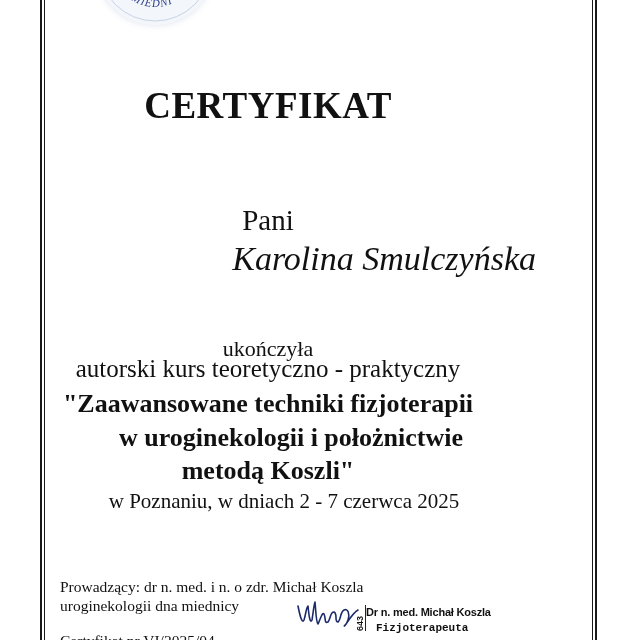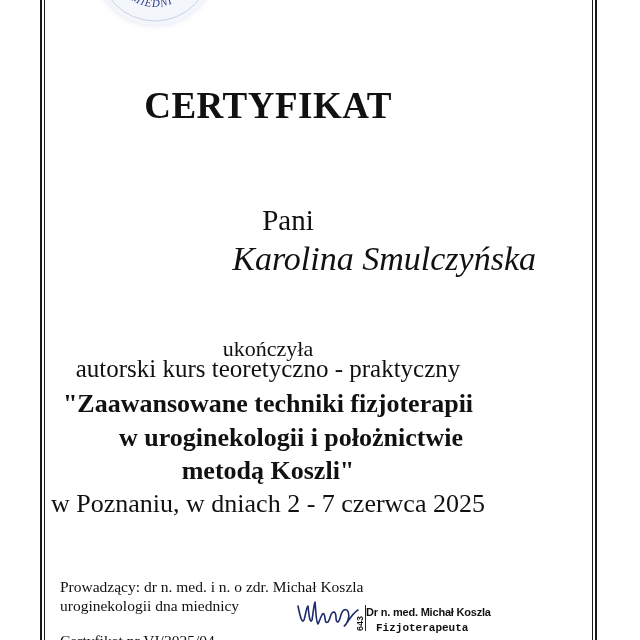--- a/index.html
+++ b/index.html
@@ -48,21 +48,20 @@
     }
     .title {
       top: 84px;
       font-size: 37px;
       font-weight: bold;
       letter-spacing: 0.5px;
     }
     .salutation {
       top: 204px;
       font-size: 29px;
-      padding-left: 20px;
     }
     .recipient {
       top: 240px;
       font-size: 34px;
       font-style: italic;
       text-align: right;
     }
     .completed {
       top: 336px;
       font-size: 22px;
@@ -73,21 +72,22 @@
     }
     .course-name {
       font-size: 26px;
       font-weight: bold;
     }
     .course-line-1 { top: 389px; }
     .course-line-2 { top: 423px; margin-left: 23px; }
     .course-line-3 { top: 456px; }
     .location {
       top: 489px;
-      font-size: 26px;
+      font-size: 21px;
+      margin-left: 16px;
     }
 
     .footer {
       position: absolute;
       left: 60px;
       font-size: 15.5px;
       white-space: nowrap;
     }
     .instructor { top: 578px; }
     .instructor-role { top: 597px; }

